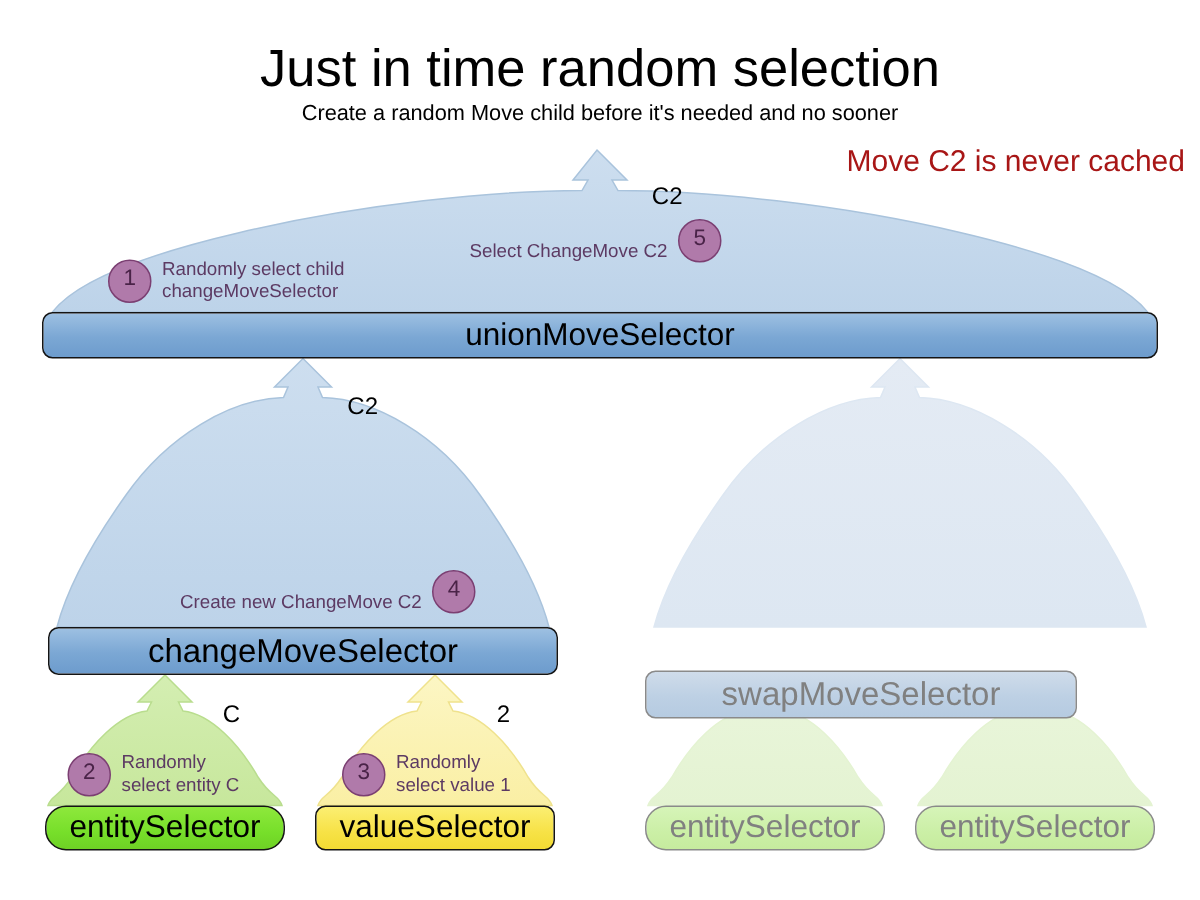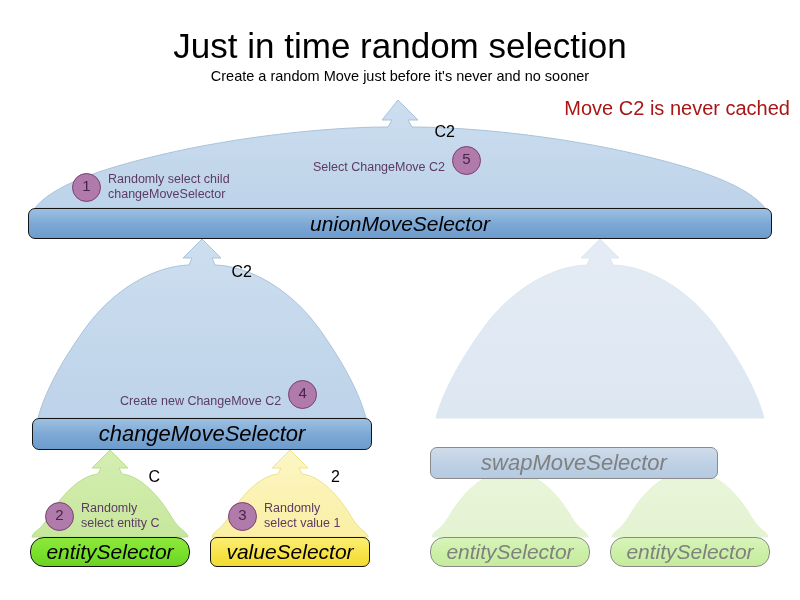--- a/index.html
+++ b/index.html
@@ -73,21 +73,20 @@
     position: absolute;
     box-sizing: border-box;
     border: 1.6px solid #1a1a1a;
     border-radius: 7px;
     display: flex;
     align-items: center;
     justify-content: center;
     text-align: right;
     white-space: nowrap;
     color: #000000;
-    font-style: italic;
   }
   .box-blue {
     background: linear-gradient(to bottom, #9dc0e2 0%, #7ba7d4 55%, #6d9ccd 100%);
     border-color: #141414;
   }
   .box-green {
     background: linear-gradient(to bottom, #8ee83c 0%, #77df2a 60%, #6ed125 100%);
     border-color: #141414;
     border-radius: 14px;
   }
@@ -284,21 +283,21 @@
            C 614,530 619,532 628,518
            C 640,497 659,476 678,474
            L 681,468
            L 672,468
            Z"></path>
 </svg>
 
 <div class="layer" style="pointer-events:auto;">
 
   <div class="title">Just in time random selection</div>
-  <div class="subtitle">Create a random Move just before it's never and no sooner</div>
+  <div class="subtitle">Create a random Move child before it's needed and no sooner</div>
   <div class="note-red">Move C2 is never cached</div>
 
   <div class="arrow-label" id="label-c2-top">C2</div>
   <div class="arrow-label" id="label-c2-mid">C2</div>
   <div class="arrow-label" id="label-c-left">C</div>
   <div class="arrow-label" id="label-2-left">2</div>
 
   <div class="annot" id="annot-1">
     <div class="badge">1</div>
     <div class="txt">

